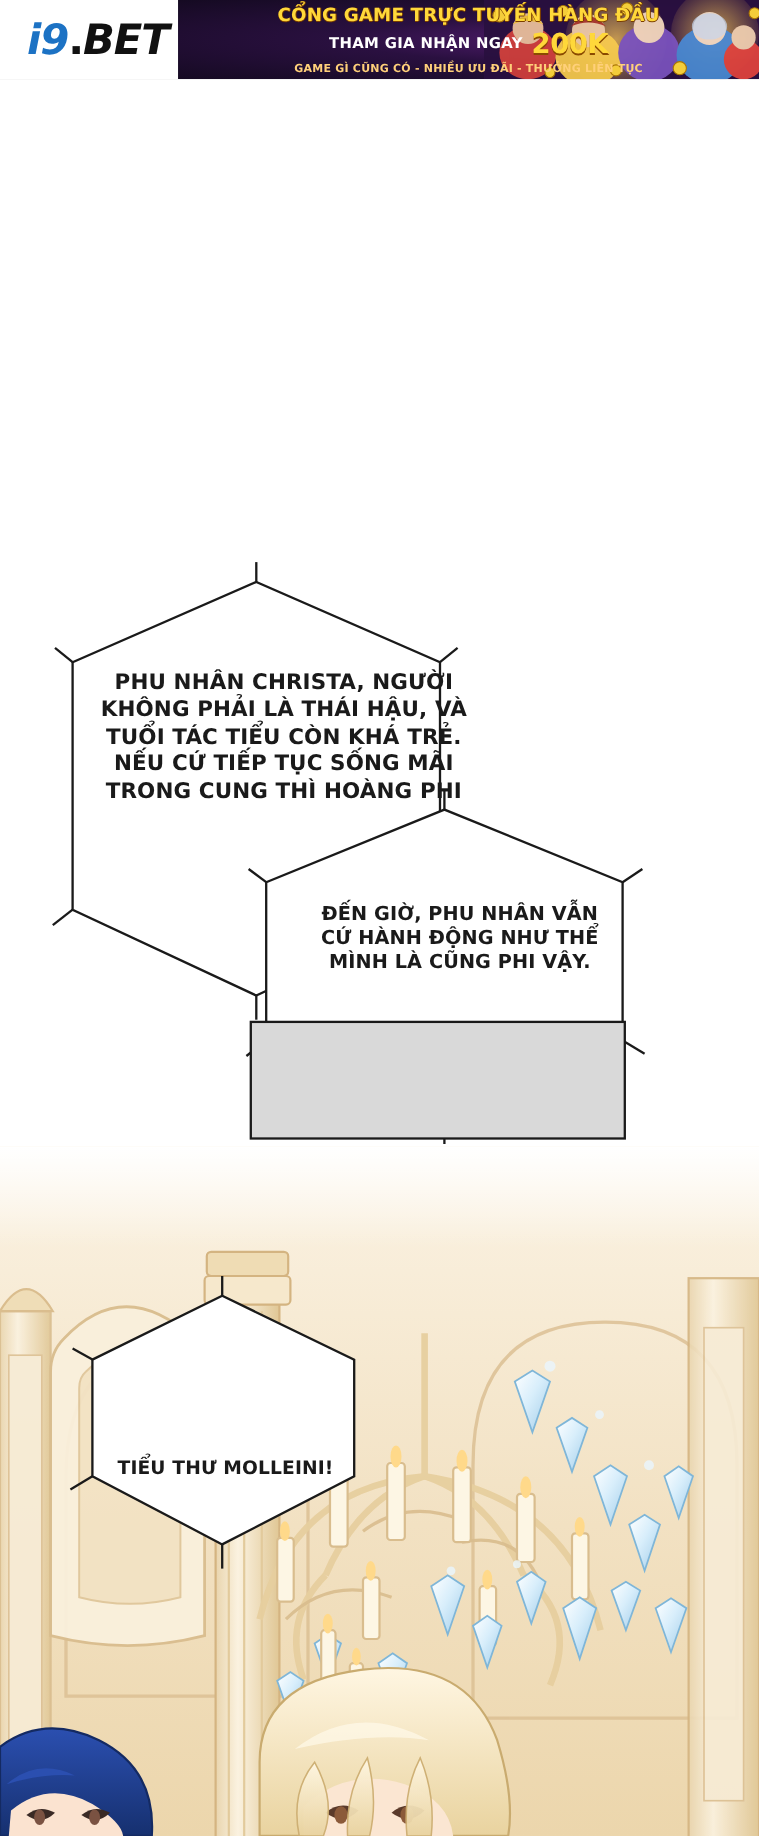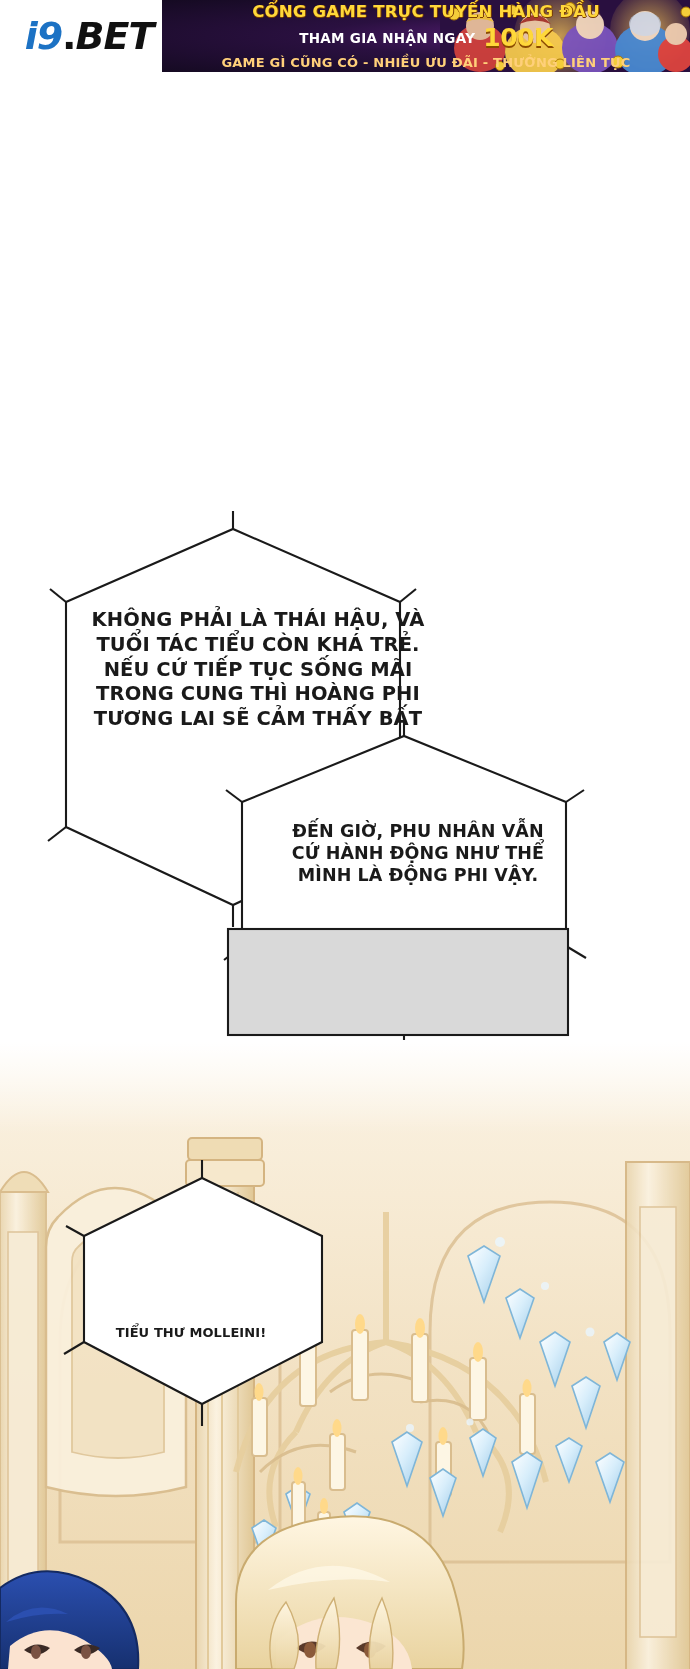--- a/index.html
+++ b/index.html
@@ -93,21 +93,21 @@
     font-family: "DejaVu Sans", sans-serif;
     font-weight: bold;
     font-size: 25px;
     color: #ffd83a;
     text-shadow: 0 2px 0 #8a4a00;
     letter-spacing: -0.5px;
   }
   .ad-line3 {
     font-family: "DejaVu Sans", sans-serif;
     font-weight: bold;
-    font-size: 13px;
+    font-size: 10px;
     color: #ffd07a;
     margin-top: 3px;
     letter-spacing: 0.2px;
     white-space: nowrap;
     position: relative;
     z-index: 3;
   }
   .ad-art {
     position: absolute;
     right: 0; top: 0;
@@ -198,21 +198,21 @@
           <circle cx="130" cy="8" r="5.5"></circle>
           <circle cx="178" cy="62" r="6"></circle>
           <circle cx="120" cy="64" r="5"></circle>
           <circle cx="60" cy="66" r="4.5"></circle>
           <circle cx="246" cy="12" r="5"></circle>
         </g>
       </svg>
       <div class="ad-line1">CỔNG GAME TRỰC TUYẾN HÀNG ĐẦU</div>
       <div class="ad-line2">
         <span class="ad-line2-a">THAM GIA NHẬN NGAY</span>
-        <span class="ad-line2-b">100K</span>
+        <span class="ad-line2-b">200K</span>
       </div>
       <div class="ad-line3">GAME GÌ CŨNG CÓ - NHIỀU ƯU ĐÃI - THƯỞNG LIÊN TỤC</div>
     </div>
   </div>
 
   <div class="comic">
 
     <div class="scene">
       <svg width="690" height="627" viewBox="0 0 690 627">
         <defs>
@@ -393,49 +393,49 @@
     <svg class="bubble-svg" style="left:48px; top:455px; width:420px; height:440px;" viewBox="0 0 420 440">
       <path class="bl" d="M18 75 L185 2 L352 75 L352 300 L185 378 L18 300 Z"></path>
       <path class="bl-line" d="M185 2 L185 -16"></path>
       <path class="bl-line" d="M18 75 L2 62"></path>
       <path class="bl-line" d="M352 75 L368 62"></path>
       <path class="bl-line" d="M352 300 L372 312"></path>
       <path class="bl-line" d="M18 300 L0 314"></path>
       <path class="bl-line" d="M185 378 L185 400"></path>
     </svg>
     <div class="bubble-text" style="left:60px; top:536px; width:396px; font-size:19.5px;">
+      <div>PHU NHÂN CHRISTA, NGƯỜI</div>
       <div>KHÔNG PHẢI LÀ THÁI HẬU, VÀ</div>
       <div>TUỔI TÁC TIỂU CÒN KHÁ TRẺ.</div>
       <div>NẾU CỨ TIẾP TỤC SỐNG MÃI</div>
       <div>TRONG CUNG THÌ HOÀNG PHI</div>
-      <div>TƯƠNG LAI SẼ CẢM THẤY BẤT</div>
     </div>
 
     <svg class="bubble-svg" style="left:228px; top:660px; width:380px; height:330px;" viewBox="0 0 380 330">
       <path class="bl" d="M14 70 L176 4 L338 70 L338 214 L176 286 L14 214 Z"></path>
       <path class="bl-line" d="M176 4 L176 -14"></path>
       <path class="bl-line" d="M338 70 L356 58"></path>
       <path class="bl-line" d="M338 214 L358 226"></path>
       <path class="bl-line" d="M14 214 L-4 228"></path>
       <path class="bl-line" d="M176 286 L176 308"></path>
       <path class="bl-line" d="M14 70 L-2 58"></path>
 
       <rect class="bl-grey" x="0" y="197" width="340" height="106"></rect>
     </svg>
     <div class="bubble-text" style="left:236px; top:748px; width:364px; font-size:17.5px;">
       <div>ĐẾN GIỜ, PHU NHÂN VẪN</div>
       <div>CỨ HÀNH ĐỘNG NHƯ THỂ</div>
-      <div>MÌNH LÀ ĐỘNG PHI VẬY.</div>
+      <div>MÌNH LÀ CŨNG PHI VẬY.</div>
     </div>
 
     <svg class="bubble-svg" style="left:60px; top:1100px; width:260px; height:250px;" viewBox="0 0 260 250">
       <path class="bl" d="M24 64 L142 6 L262 64 L262 170 L142 232 L24 170 Z"></path>
       <path class="bl-line" d="M142 6 L142 -12"></path>
       <path class="bl-line" d="M24 64 L6 54"></path>
       <path class="bl-line" d="M24 170 L4 182"></path>
       <path class="bl-line" d="M142 232 L142 254"></path>
     </svg>
-    <div class="bubble-text" style="left:66px; top:1253px; width:250px; font-size:13px;">
+    <div class="bubble-text" style="left:80px; top:1253px; width:250px; font-size:17px;">
       <div>TIỂU THƯ MOLLEINI!</div>
     </div>
 
   </div>
 </div>
 
 </body></html>

